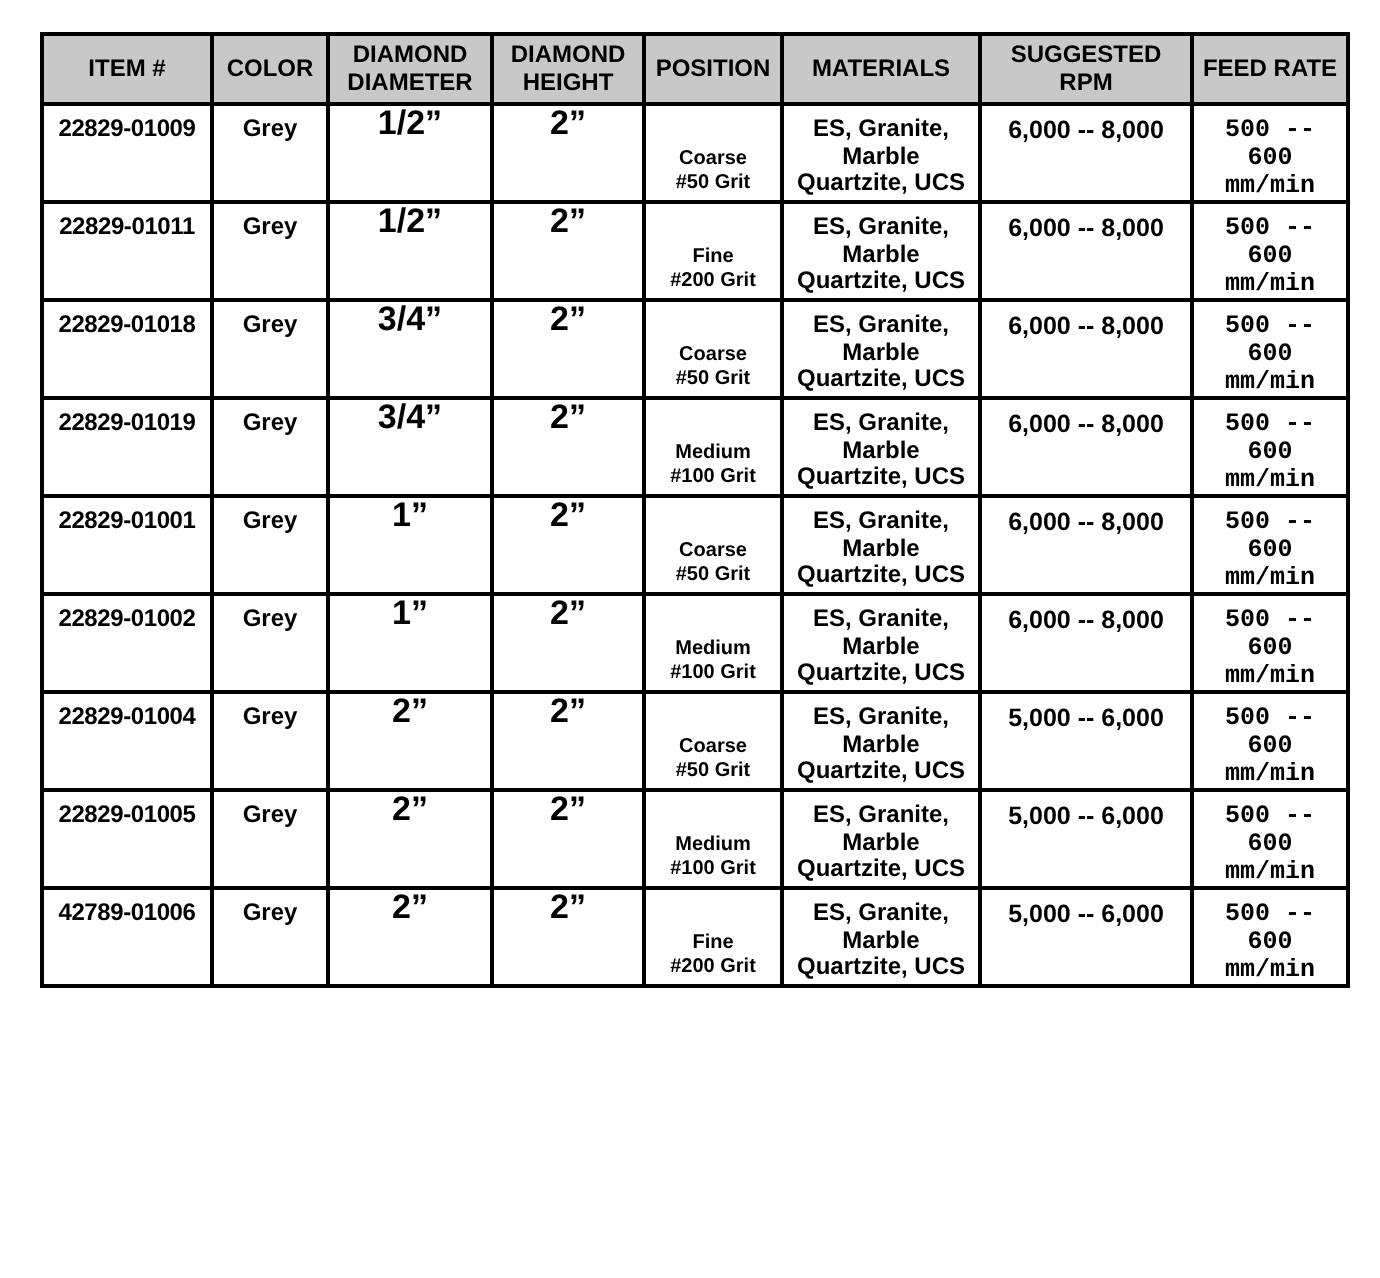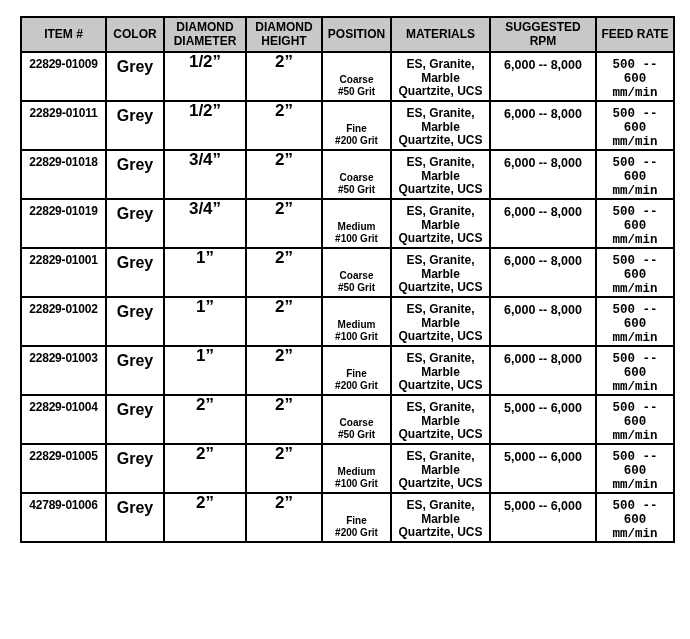--- a/index.html
+++ b/index.html
@@ -37,21 +37,21 @@
     padding: 2px 2px;
   }
   td {
     height: 47px;
     vertical-align: top;
     padding: 5px 2px 0 2px;
     font-size: 12px;
     line-height: 1.12;
   }
   td.col-item   { font-size: 12px; letter-spacing: -0.2px; }
-  td.col-color  { font-size: 16px; }
+  td.col-color  { font-size: 12px; }
   td.col-size   { font-size: 17px; line-height: 1; padding-top: 0; }
   td.col-pos    { font-size: 10px; line-height: 1.2; padding-top: 21px; }
   td.col-mat    { font-size: 12px; line-height: 1.15; }
   td.col-rpm    { font-size: 12.5px; }
   td.col-feed   { font-size: 12.5px; font-family: Liberation Mono, monospace; }
 </style>
 </head>
 <body>
 
 <div class="page">
@@ -160,34 +160,20 @@
     <td class="col-pos">Medium
 #100 Grit</td>
     <td class="col-mat">ES, Granite,
 Marble
 Quartzite, UCS</td>
     <td class="col-rpm">6,000 -- 8,000</td>
     <td class="col-feed">500 -- 600
 mm/min</td>
   </tr>
         <tr>
-    <td class="col-item">22829-01003</td>
-    <td class="col-color">Grey</td>
-    <td class="col-size">1”</td>
-    <td class="col-size">2”</td>
-    <td class="col-pos">Fine
-#200 Grit</td>
-    <td class="col-mat">ES, Granite,
-Marble
-Quartzite, UCS</td>
-    <td class="col-rpm">6,000 -- 8,000</td>
-    <td class="col-feed">500 -- 600
-mm/min</td>
-  </tr>
-        <tr>
     <td class="col-item">22829-01004</td>
     <td class="col-color">Grey</td>
     <td class="col-size">2”</td>
     <td class="col-size">2”</td>
     <td class="col-pos">Coarse
 #50 Grit</td>
     <td class="col-mat">ES, Granite,
 Marble
 Quartzite, UCS</td>
     <td class="col-rpm">5,000 -- 6,000</td>

